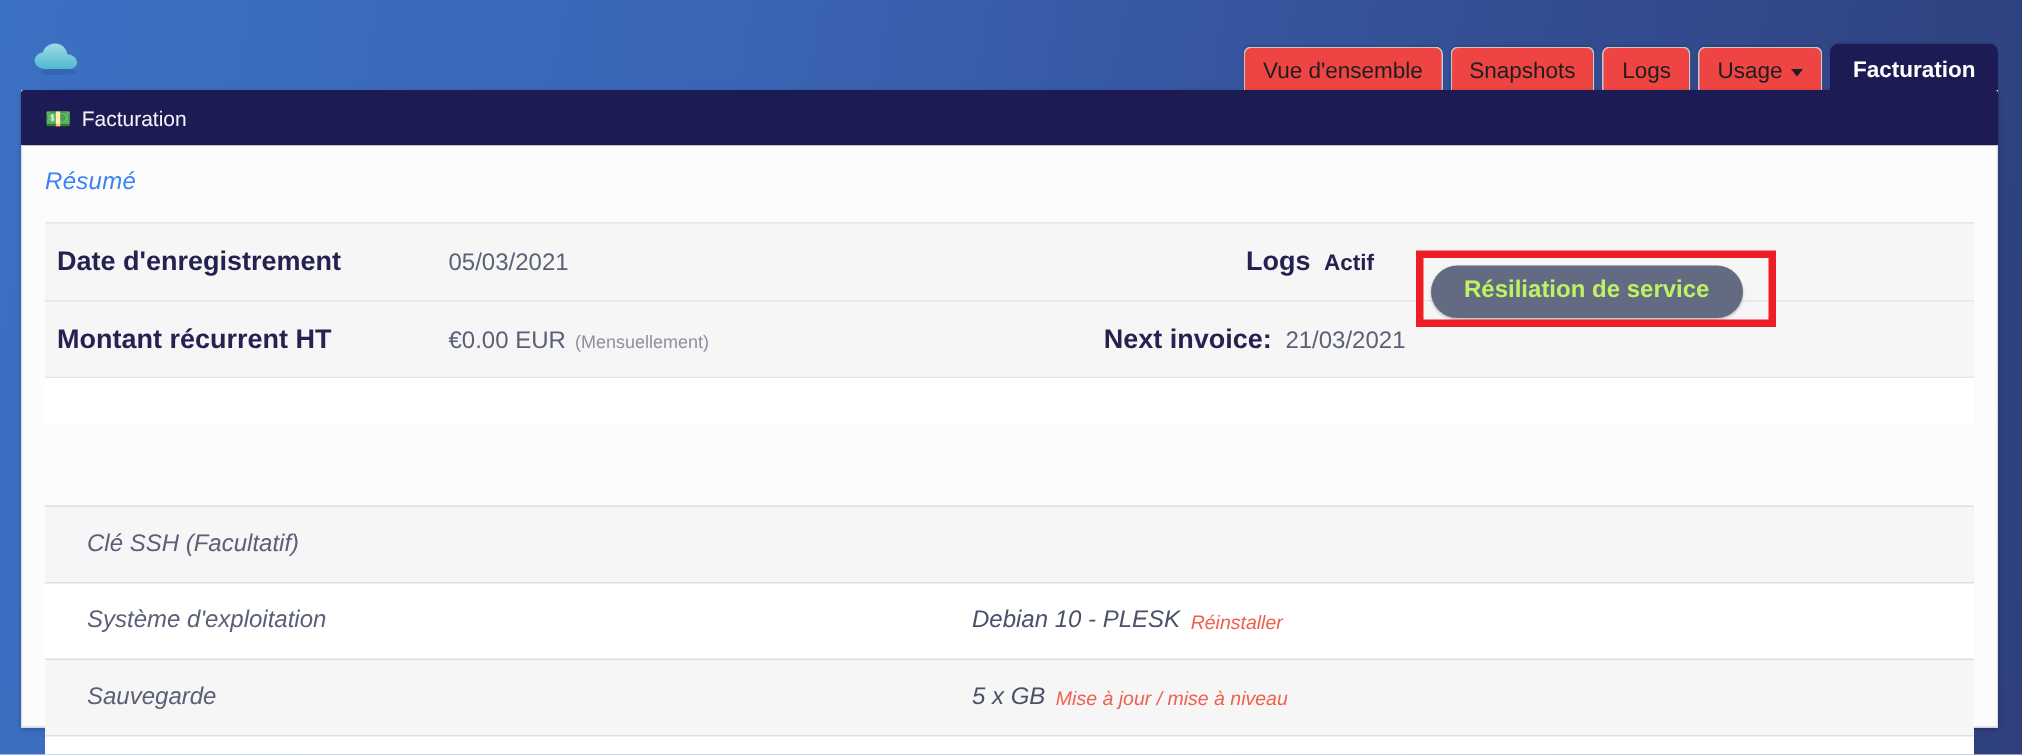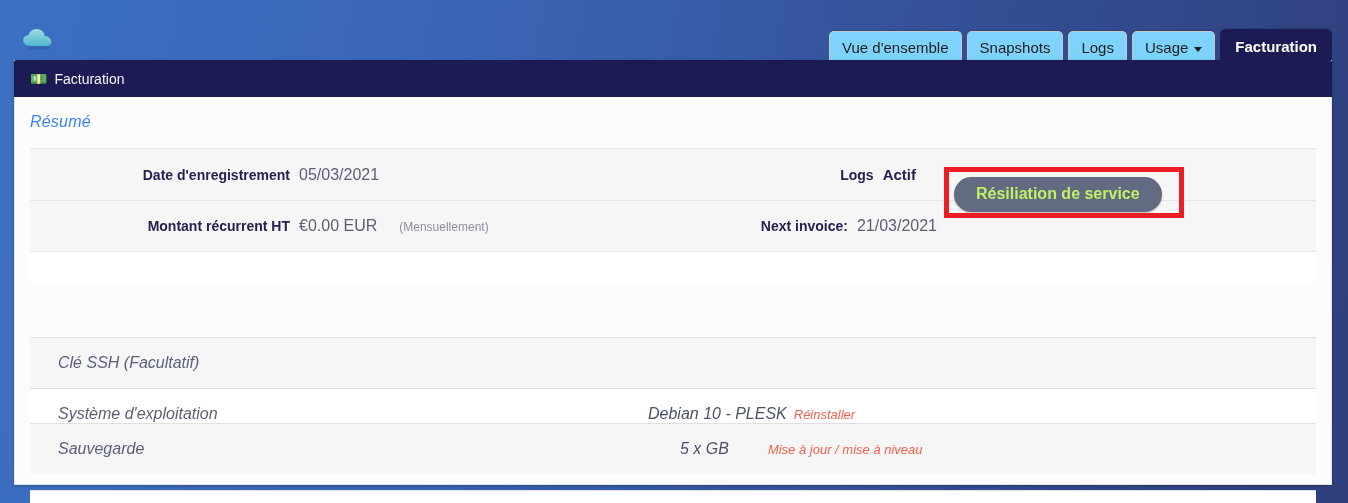--- a/index.html
+++ b/index.html
@@ -21,21 +21,21 @@
   }
   #cloud-logo {
     position: absolute; left: 22px; top: 28px;
     width: 34px; height: 22px;
   }
   #tabstrip {
     position: absolute; right: 16px; top: 29px;
     display: flex; align-items: flex-end; gap: 5px;
   }
   .tab {
-    background: #7dd3fc;
+    background: #ef4444;
     border: 1px solid #c8c8c8;
     border-bottom: none;
     border-radius: 5px 5px 0 0;
     color: #1e1e1e;
     font-size: 15px;
     line-height: 1;
     padding: 8px 12px 9px 12px;
     white-space: nowrap;
     cursor: pointer;
     box-shadow: 0 -1px 1px rgba(0,0,0,.10);
@@ -96,27 +96,26 @@
     border-top: 1px solid #e6e6e8;
     display: flex; align-items: center;
   }
   .row.shade { background: #f6f6f7; }
   .row.plain { background: #ffffff; }
 
   .half { width: 50%; display: flex; align-items: baseline; }
   .half.left  { padding-left: 8px; }
   .half.right { padding-left: 12px; }
   .lbl {
-    font-weight: bold; color: #252251; font-size: 14px;
-    text-align: right;
+    font-weight: bold; color: #252251; font-size: 18px;
   }
   .lbl.w1 { width: 252px; }
   .val { color: #5b6077; font-size: 16px; margin-left: 9px; }
   .val.navy { color: #252251; font-weight: bold; font-size: 15px; text-align: center; }
-  .sub { color: #8d90a1; font-size: 12px; margin-left: 22px; }
+  .sub { color: #8d90a1; font-size: 12px; margin-left: 6px; }
 
   
   .spec {
     position: absolute; left: 15px; width: 1286px; height: 51px;
     border-top: 1px solid #e0e0e2;
     display: flex; align-items: center; font-style: italic;
   }
   .spec.shade { background: #f6f6f7; }
   .spec.plain { background: #ffffff; }
   .spec-label {
@@ -226,21 +225,21 @@
       <span class="spec-label">Clé SSH (Facultatif)</span>
       <span class="spec-value"></span>
     </div>
 
     <div class="spec plain" style="top:291px;">
       <span class="spec-label">Système d'exploitation</span>
       <span class="spec-value">Debian 10 - PLESK</span>
       <span class="link">Réinstaller</span>
     </div>
 
-    <div class="spec shade" style="top:326px;gap:32px;">
+    <div class="spec shade" style="top:342px;">
       <span class="spec-label">Sauvegarde</span>
       <span class="spec-value">5 x GB</span>
       <span class="link">Mise à jour / mise à niveau</span>
     </div>
 
     <div class="spec plain" style="top:393px; height:30px; border-bottom:1px solid #e0e0e2;"></div>
 
   </div>
 </div>
 

